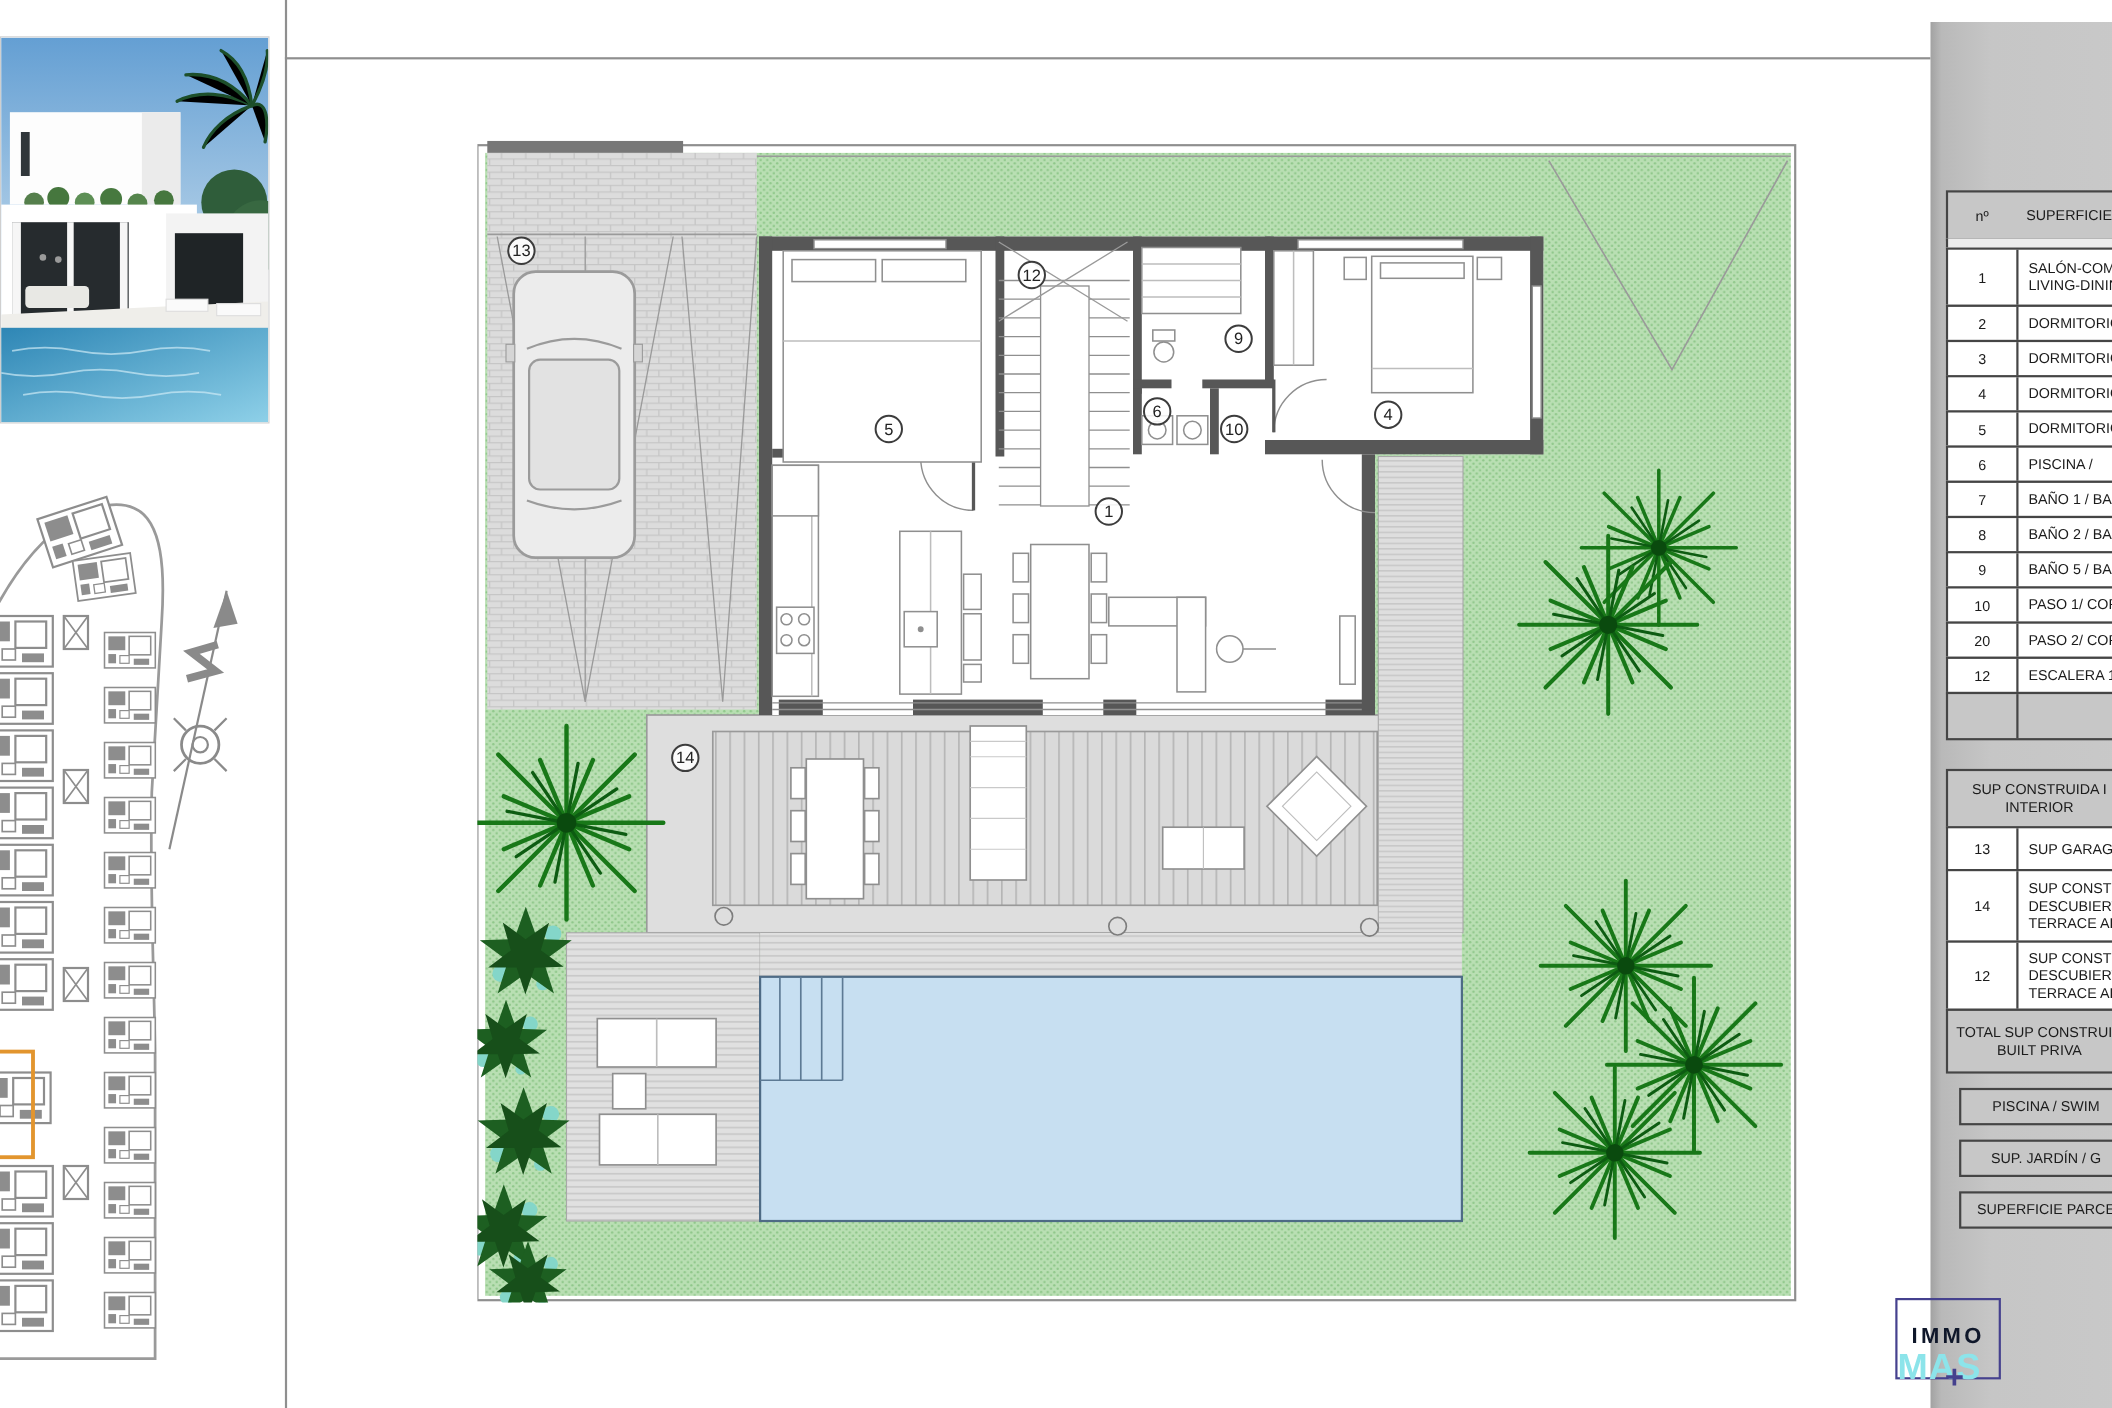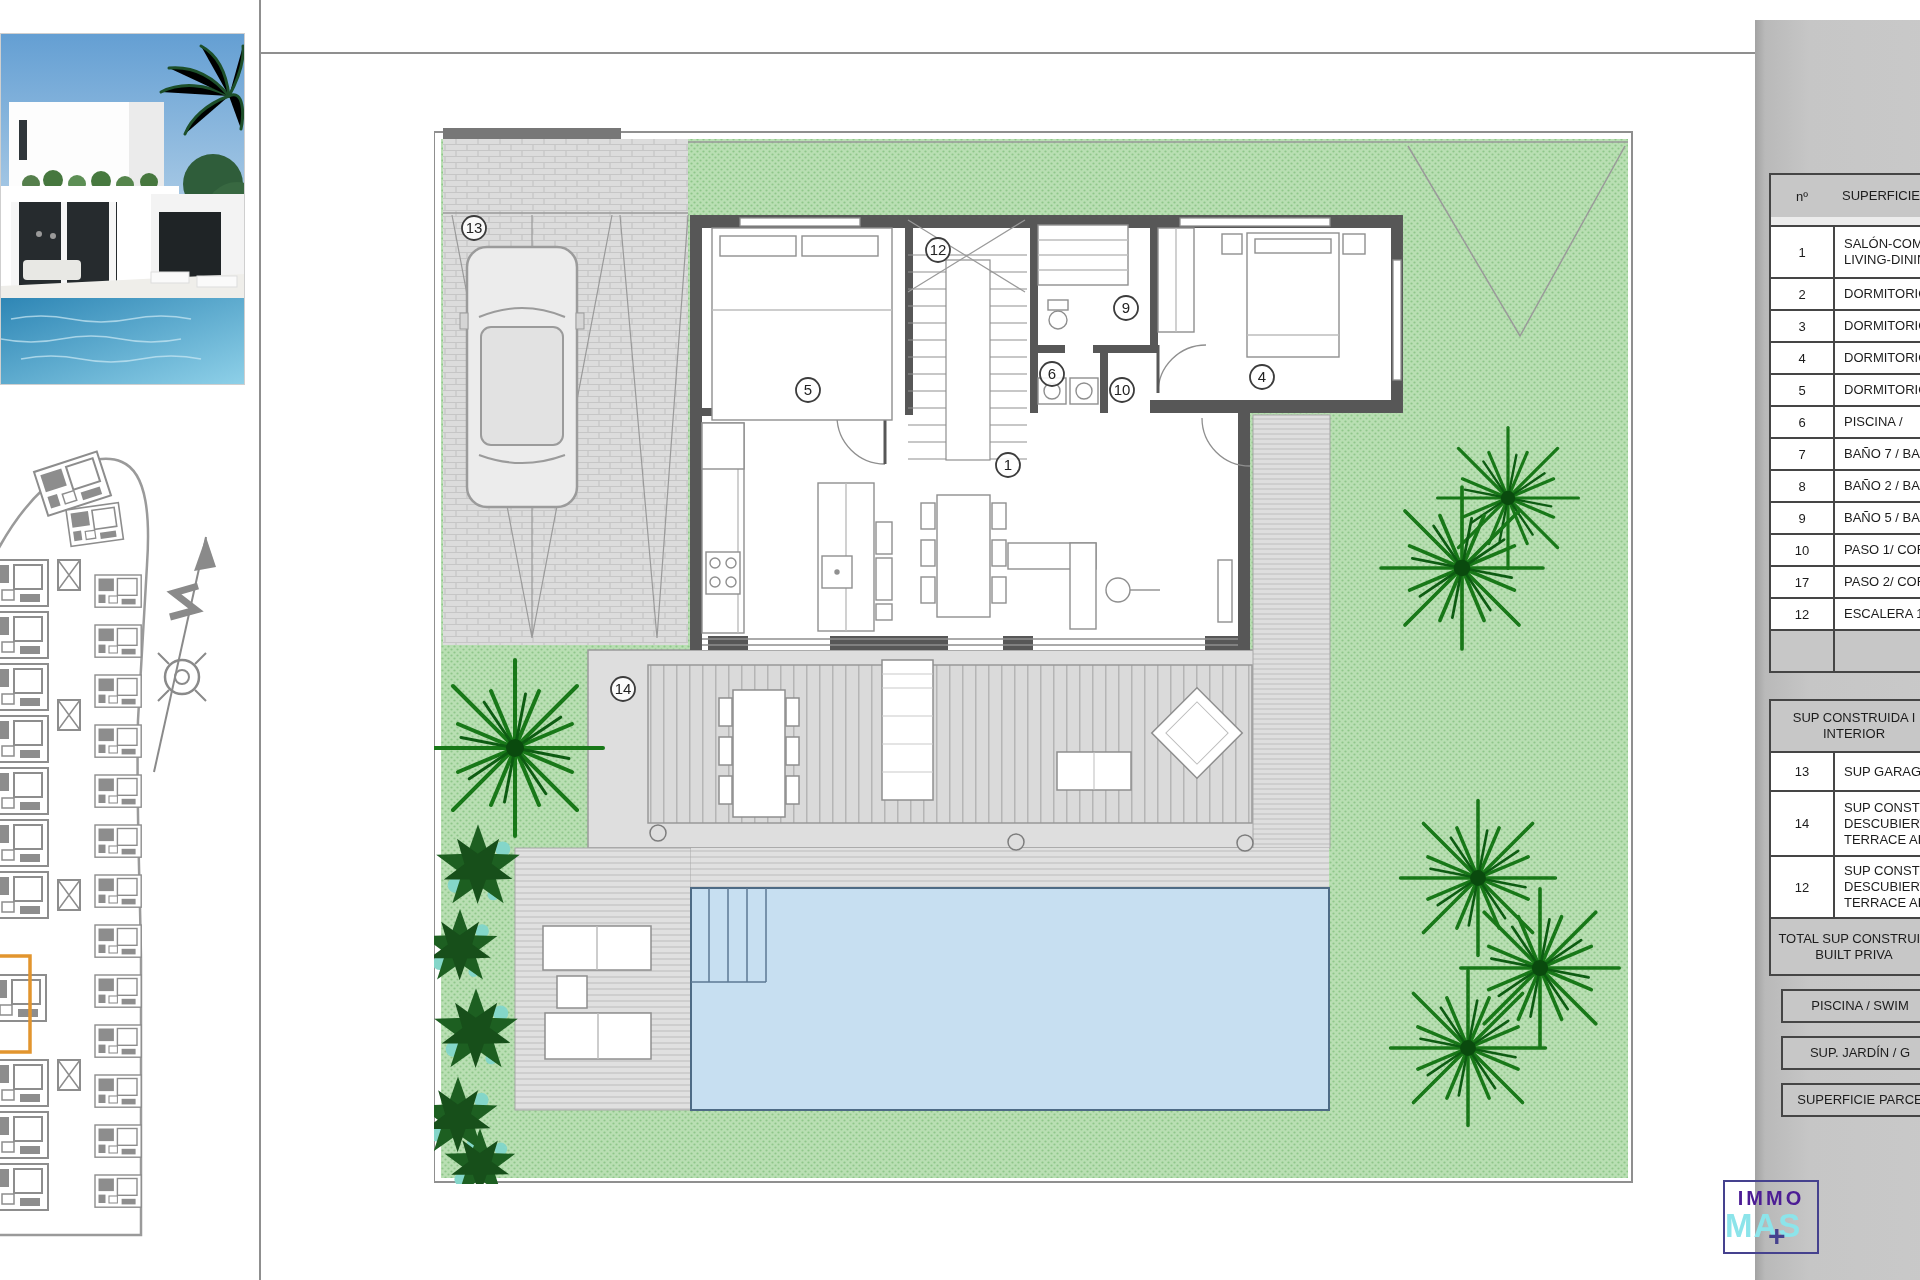--- a/index.html
+++ b/index.html
@@ -32,21 +32,21 @@
   .h50{height:50px}.h30{height:30px}.h40{height:40px}.h37{height:37px}.h63{height:63px}.h60{height:60px}
   .grayrow{background:#c7c7c7;}
   .tbar{border:2px solid #454545;background:#c7c7c7;text-align:center;margin-top:-2px;
         display:flex;flex-direction:column;justify-content:center;line-height:16px;white-space:nowrap;}
   .gapfree{height:28px;}
   .gap15{height:15px;}
   .indent{margin-left:12px;}
 
   
   .logo{position:absolute;left:1723px;top:1180px;width:92px;height:70px;border:2px solid #45418e;}
-  .logo-top{margin-top:5px;text-align:center;font-size:20px;font-weight:bold;letter-spacing:3px;color:#4c1d95;}
+  .logo-top{margin-top:22px;text-align:center;font-size:20px;font-weight:bold;letter-spacing:3px;color:#0f172a;}
   .logo-bottom{position:relative;text-align:left;font-size:33px;font-weight:bold;letter-spacing:1px;color:#8ce4ea;line-height:32px;}
   .logo-plus{position:absolute;left:43px;top:10px;font-size:30px;font-weight:bold;color:#45418e;}
 </style>
 </head>
 <body>
 
 <div id="stage">
 
   <div class="photo">
     <svg width="243" height="350" viewBox="0 0 243 350">
@@ -499,21 +499,21 @@
         </div>
       <div class="trow h30">
           <div class="tnum">6</div>
           <div class="tdesc">
             <span>PISCINA /</span>
           </div>
         </div>
       <div class="trow h30">
           <div class="tnum">7</div>
           <div class="tdesc">
-            <span>BAÑO 7 / BA</span>
+            <span>BAÑO 1 / BA</span>
           </div>
         </div>
       <div class="trow h30">
           <div class="tnum">8</div>
           <div class="tdesc">
             <span>BAÑO 2 / BA</span>
           </div>
         </div>
       <div class="trow h30">
           <div class="tnum">9</div>
@@ -521,21 +521,21 @@
             <span>BAÑO 5 / BA</span>
           </div>
         </div>
       <div class="trow h30">
           <div class="tnum">10</div>
           <div class="tdesc">
             <span>PASO 1/ COR</span>
           </div>
         </div>
       <div class="trow h30">
-          <div class="tnum">17</div>
+          <div class="tnum">20</div>
           <div class="tdesc">
             <span>PASO 2/ COR</span>
           </div>
         </div>
       <div class="trow h30">
           <div class="tnum">12</div>
           <div class="tdesc">
             <span>ESCALERA 1 /</span>
           </div>
         </div>

